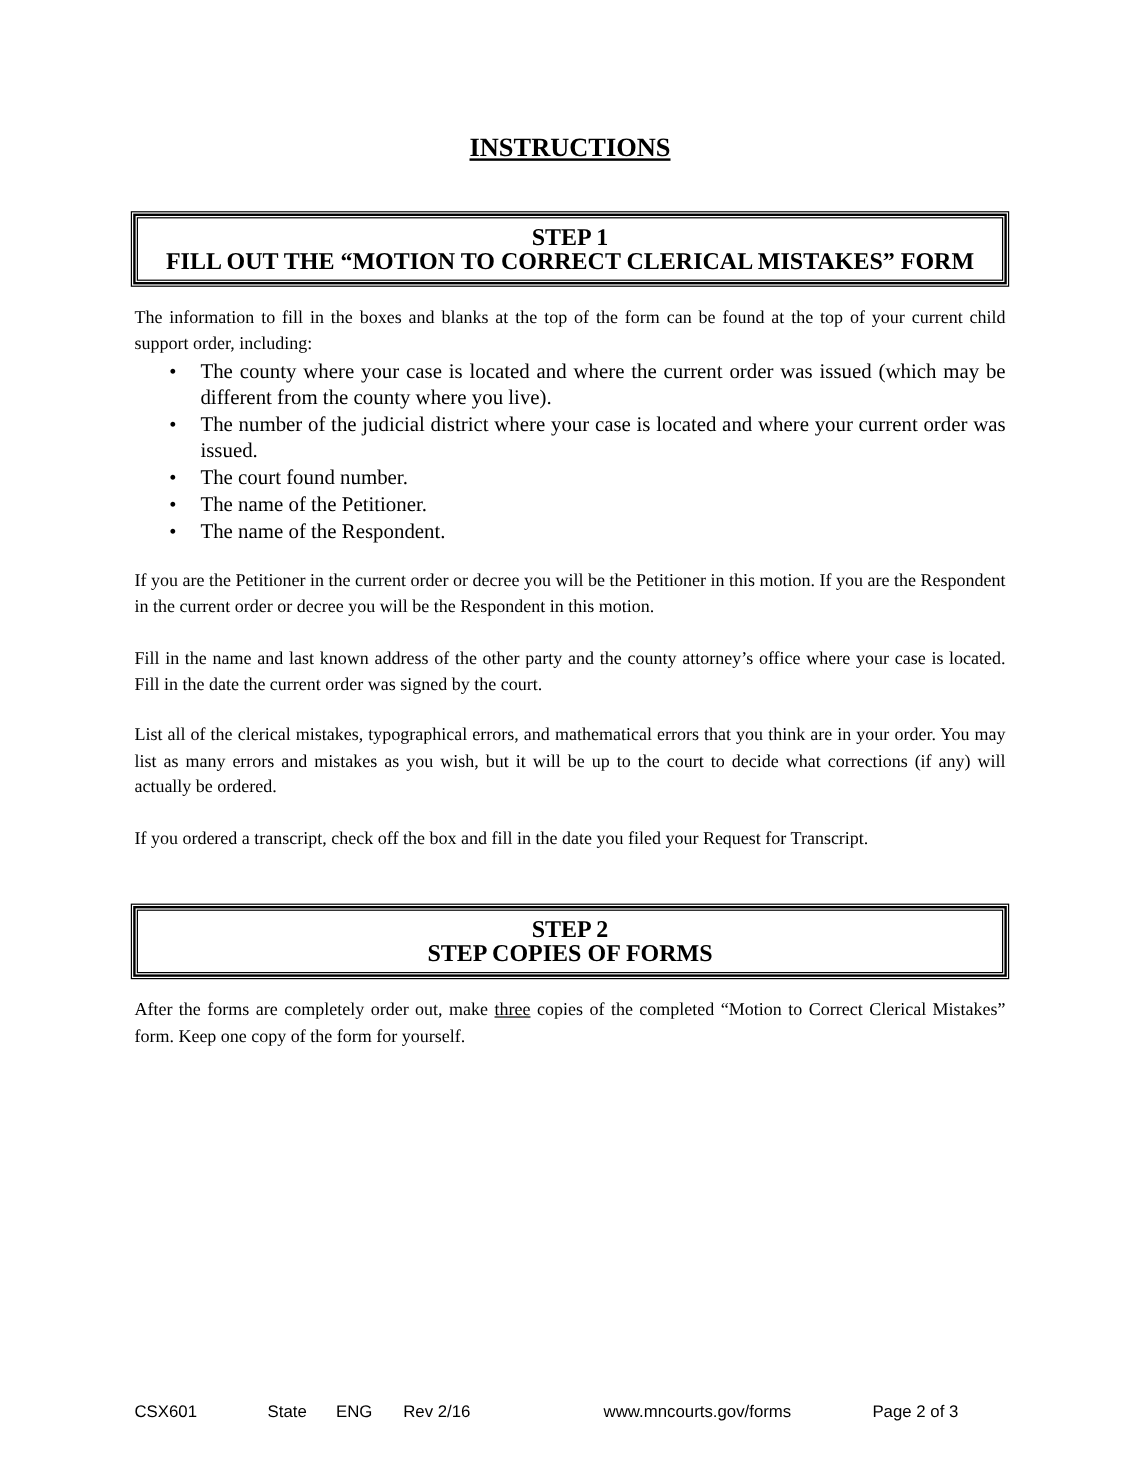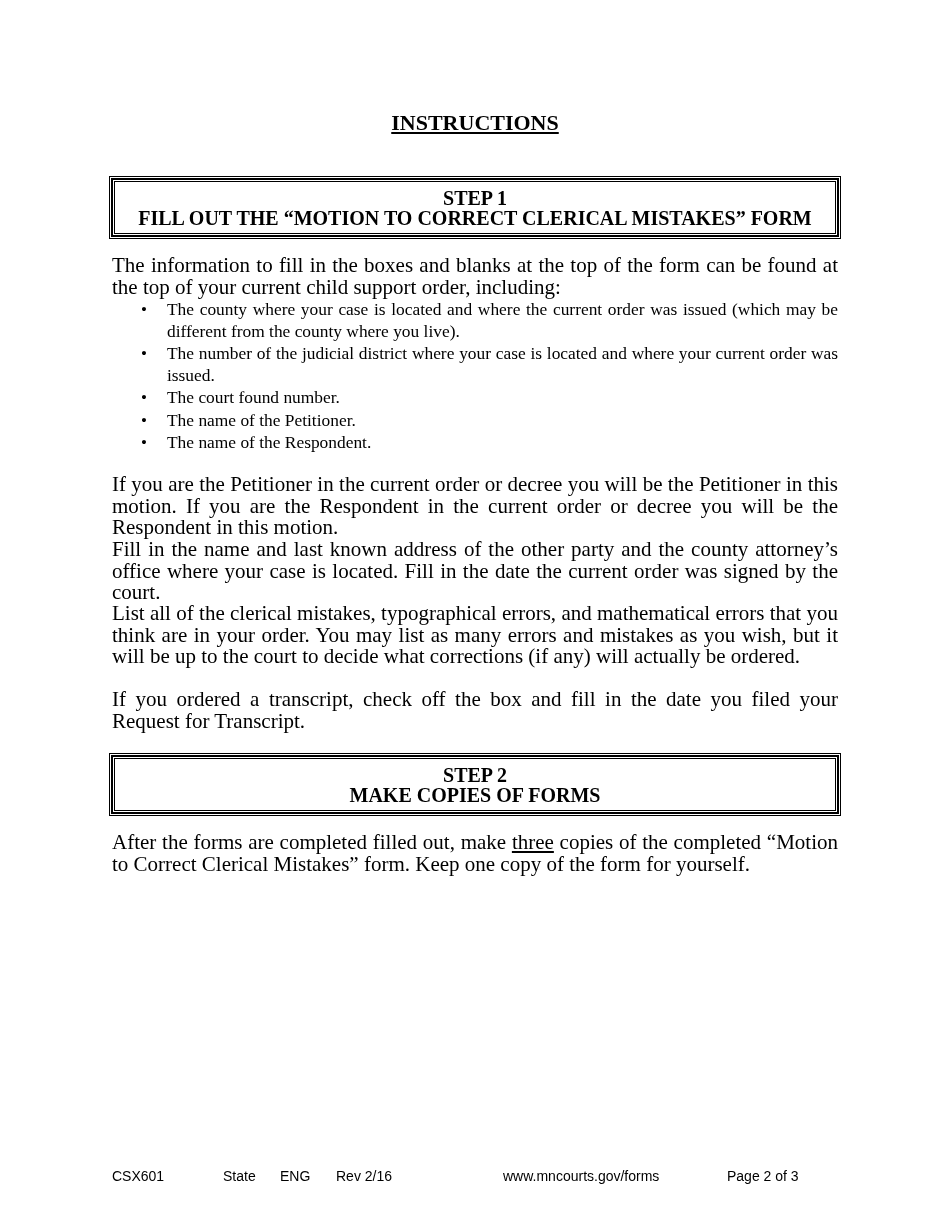--- a/index.html
+++ b/index.html
@@ -25,21 +25,21 @@
     }
     .step-box .inner {
       border: 1px solid #000;
       text-align: center; font-weight: bold; font-size: 20px; line-height: 20px;
       padding: 6px 0 5px 0;
     }
     #step1 { top: 176px; }
     #step2 { top: 753px; }
     .para {
       position: absolute; left: 112px; width: 726px;
-      font-size: 21px; line-height: 21.7px; text-align: justify;
+      font-size: 15px; line-height: 21.7px; text-align: justify;
       margin: 0;
     }
     ul.bullets {
       position: absolute; left: 112px; width: 726px; margin: 0; padding: 0;
       list-style: none; font-size: 17.4px; line-height: 21.7px;
     }
     ul.bullets li { position: relative; padding-left: 55px; text-align: justify; margin-bottom: 0.8px; }
     ul.bullets li .dot {
       position: absolute; left: 29px; top: 0; font-size: 17px;
     }
@@ -76,26 +76,26 @@
 
 <p class="para" style="top:474px;">If you are the Petitioner in the current order or decree you will be the Petitioner in this motion.  If you are the Respondent in the current order or decree you will be the Respondent in this motion.</p>
 <p class="para" style="top:539px;">Fill in the name and last known address of the other party and the county attorney’s office where your case is located.  Fill in the date the current order was signed by the court.</p>
 <p class="para" style="top:603px;">List all of the clerical mistakes, typographical errors, and mathematical errors that you think are in your order.  You may list as many errors and mistakes as you wish, but it will be up to the court to decide what corrections (if any) will actually be ordered.</p>
 <p class="para" style="top:689px;">If you ordered a transcript, check off the box and fill in the date you filed your Request for Transcript.</p>
 
 <div class="step-box" id="step2">
   <div class="mid">
     <div class="inner">
       <div>STEP 2</div>
-      <div>MAKE COPIES OF FORMS</div>
+      <div>STEP COPIES OF FORMS</div>
     </div>
   </div>
 </div>
 
-<p class="para" style="top:832px;"><span>After the forms are completed filled out, make </span><span class="u">three</span><span> copies of the completed “Motion to Correct Clerical Mistakes” form.  Keep one copy of the form for yourself.</span></p>
+<p class="para" style="top:832px;"><span>After the forms are completely order out, make </span><span class="u">three</span><span> copies of the completed “Motion to Correct Clerical Mistakes” form.  Keep one copy of the form for yourself.</span></p>
 
 <div class="footer">
   <span style="left:112px;">CSX601</span>
   <span style="left:223px;">State</span>
   <span style="left:280px;">ENG</span>
   <span style="left:336px;">Rev 2/16</span>
   <span style="left:503px;">www.mncourts.gov/forms</span>
   <span style="left:727px;">Page 2 of 3</span>
 </div>
 

